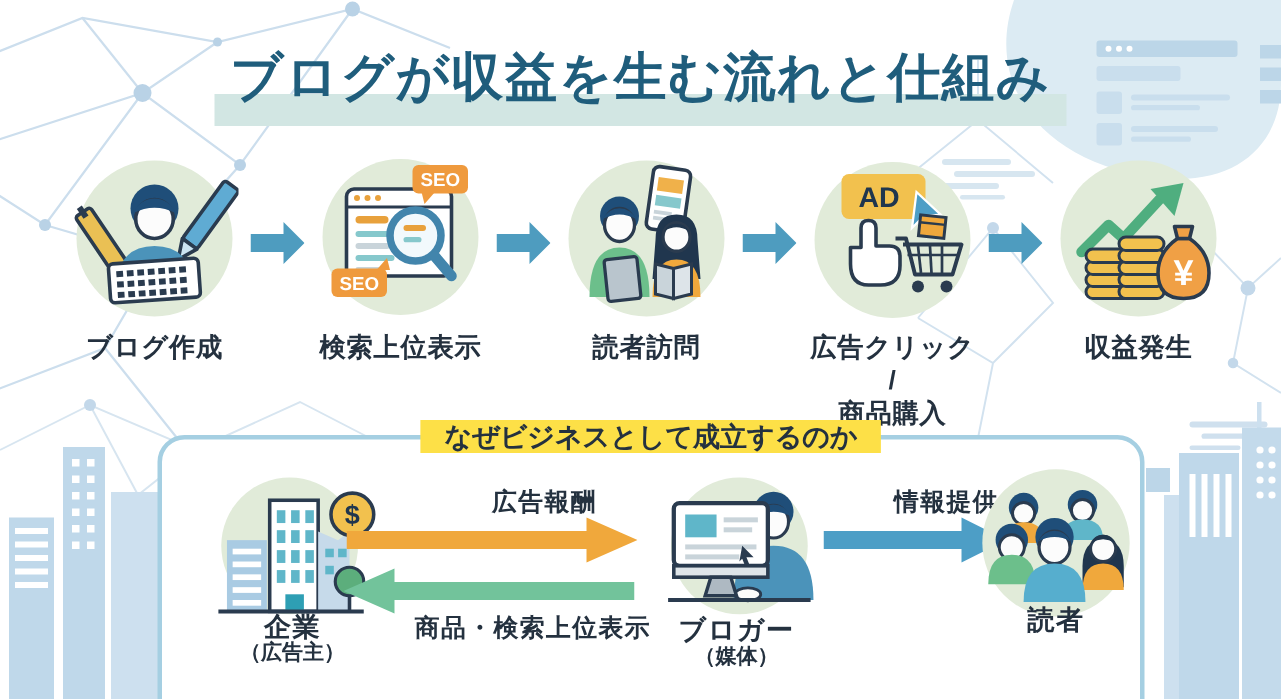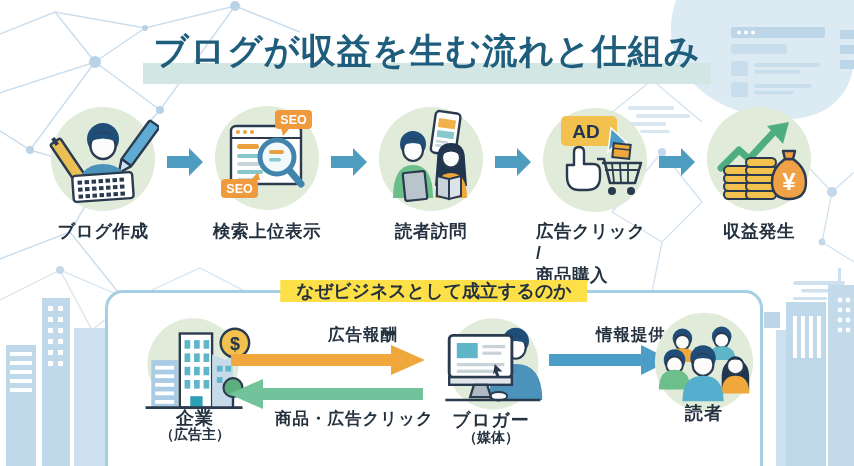--- a/index.html
+++ b/index.html
@@ -12,21 +12,21 @@
   .title{position:absolute;top:26px;left:0;right:0;text-align:center;z-index:2;}
   .title span{
     display:inline-block;font-size:35px;font-weight:bold;color:#1F5D7C;letter-spacing:1px;
     padding:2px 10px 9px;background:linear-gradient(transparent 63%, #D2E6E3 63%);
   }
   
   .flow{position:absolute;left:44px;top:102px;width:774px;display:flex;align-items:flex-start;z-index:2;}
   .step{width:118px;display:flex;flex-direction:column;align-items:center;}
   .step svg{width:112px;height:112px;display:block;}
   .step-label{
-    margin-top:7px;font-size:17.5px;font-weight:bold;color:#24313F;
+    margin-top:7px;font-size:17.5px;font-weight:bold;color:#24313F;text-align:center;
     line-height:1.25;white-space:pre-line;letter-spacing:0.5px;
   }
   .flow-arrow{width:46px;display:flex;justify-content:center;margin-top:46px;}
   
   .biz-box{
     position:absolute;left:105px;top:290px;width:658px;height:210px;background:#ffffff;
     border:3px solid #A5CFE2;border-radius:18px;z-index:2;box-sizing:border-box;
   }
   .biz-heading{
     position:absolute;top:-13px;left:50%;transform:translateX(-50%);
@@ -405,21 +405,21 @@
     <div class="biz-label lbl-sub" style="left:27px;top:133px;width:120px">（広告主）</div>
 
     <div class="arrow-label" style="left:150px;top:31px;width:140px">広告報酬</div>
     <svg class="biz-arrow" style="left:123px;top:50px" width="194" height="34" viewBox="0 0 194 34">
       <path d="M0 11 H160 V2 L194 17 L160 32 V23 H0 Z" fill="#F0A83C"></path>
     </svg>
 
     <svg class="biz-arrow" style="left:121px;top:84px" width="194" height="34" viewBox="0 0 194 34">
       <path d="M194 11 H34 V2 L0 17 L34 32 V23 H194 Z" fill="#72C39B"></path>
     </svg>
-    <div class="arrow-label" style="left:110px;top:115px;width:216px">商品・広告クリック</div>
+    <div class="arrow-label" style="left:110px;top:115px;width:216px">商品・検索上位表示</div>
 
     <svg class="biz-icon" style="left:325px;top:12px;width:116px;height:114px" viewBox="0 0 120 120">
       <circle cx="62" cy="62" r="48" fill="#E1EBD9"></circle>
       <g>
         <path d="M58 100 Q58 62 86 62 Q114 62 114 100 Z" fill="#4B93BA"></path>
         <circle cx="86" cy="38" r="14" fill="#1F4E79"></circle>
         <ellipse cx="86" cy="45" rx="10.5" ry="11.5" fill="#FCFCFC" stroke="#2A3B4F" stroke-width="2.2"></ellipse>
         <path d="M74 41 a13 13 0 0 1 24 0 q-12 -6 -24 0 z" fill="#1F4E79"></path>
         <ellipse cx="68" cy="96" rx="9" ry="4.5" fill="#FCFCFC" stroke="#2A3B4F" stroke-width="2"></ellipse>
       </g>

